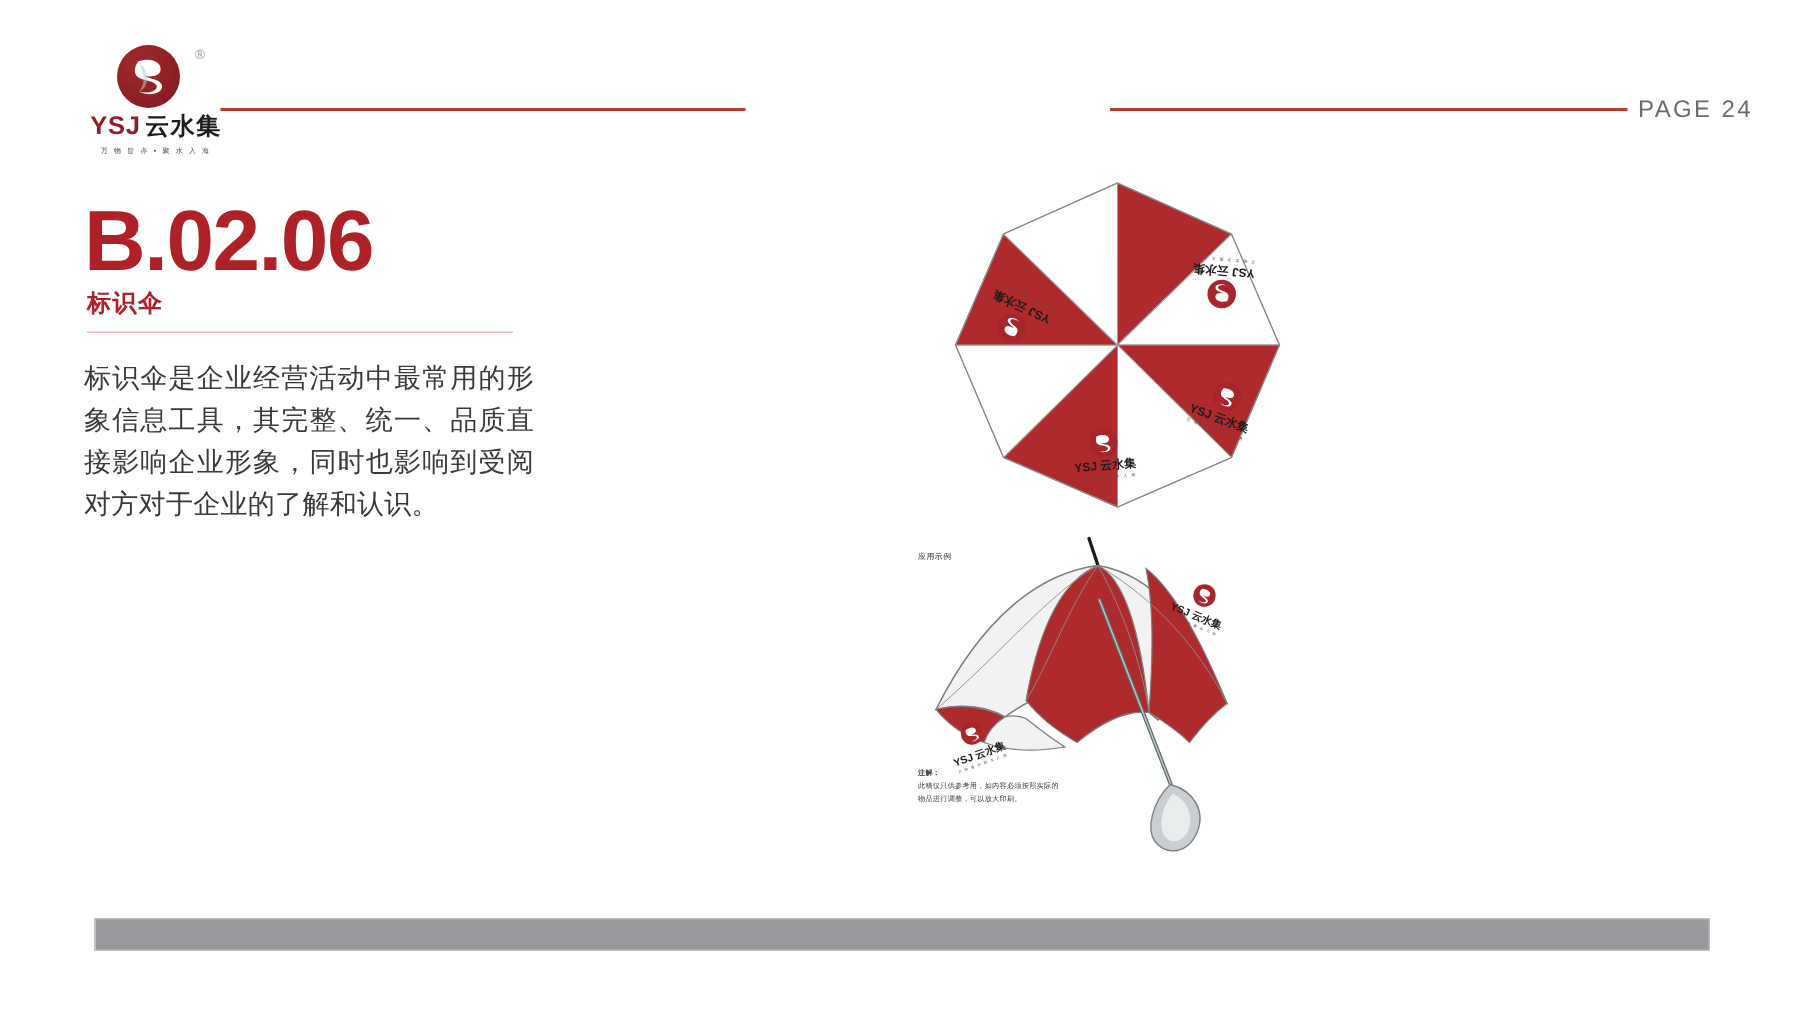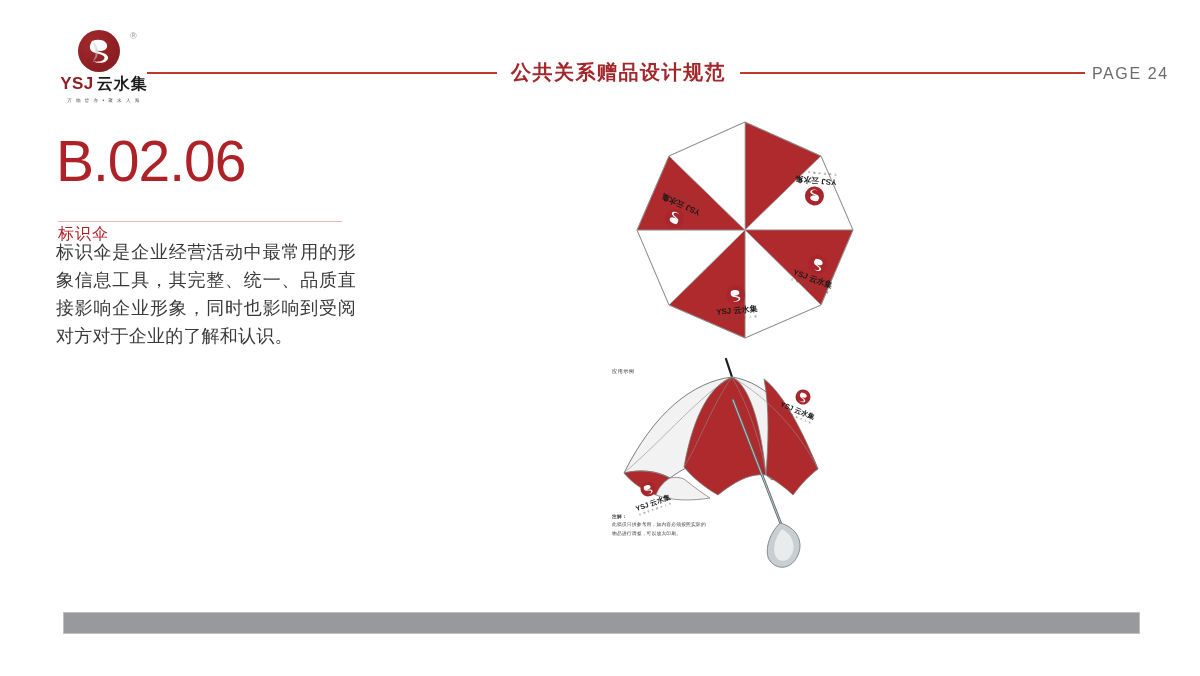--- a/index.html
+++ b/index.html
@@ -97,34 +97,33 @@
     letter-spacing: 1.6px;
     color: #6b6b6b;
     white-space: nowrap;
   }
 
   
   #section-code {
     position: absolute;
     left: 56px; top: 128px;
     font-size: 57px;
-    font-weight: normal;
+    font-weight: bold;
     letter-spacing: -1px;
     color: #ad2127;
     line-height: 66px;
     font-family: "Liberation Sans", sans-serif;
   }
   #section-name {
     position: absolute;
     left: 58px; top: 192px;
     font-size: 16px;
-    font-weight: normal;
+    font-weight: bold;
     letter-spacing: 1px;
     color: #ad2127;
-    margin-top: 32px;
   }
   #section-divider {
     position: absolute;
     left: 58px; top: 221px;
     width: 284px; height: 1px;
     background: #e8b6b6;
   }
   #section-body {
     position: absolute;
     left: 56px; top: 238px;
@@ -189,21 +188,20 @@
     <div id="logo-reg">®</div>
     <div id="logo-wordmark">
       <span>
         <span id="logo-ysj">YSJ</span><span id="logo-cn">云水集</span>
       </span>
       <div id="logo-tag">万 物 皆 亦 • 聚 水 入 海</div>
     </div>
   </div>
 
   <div class="hrule" id="hrule-left"></div>
-  <div id="header-title">公共关系赠品设计规范</div>
   <div class="hrule" id="hrule-right"></div>
   <div id="page-label">PAGE  24</div>
 </div>
 
 <div id="section-code">B.02.06</div>
 <div id="section-name">标识伞</div>
 <div id="section-divider"></div>
 <div id="section-body">标识伞是企业经营活动中最常用的形象信息工具，其完整、统一、品质直接影响企业形象，同时也影响到受阅对方对于企业的了解和认识。</div>
 
 <div id="art-area">

